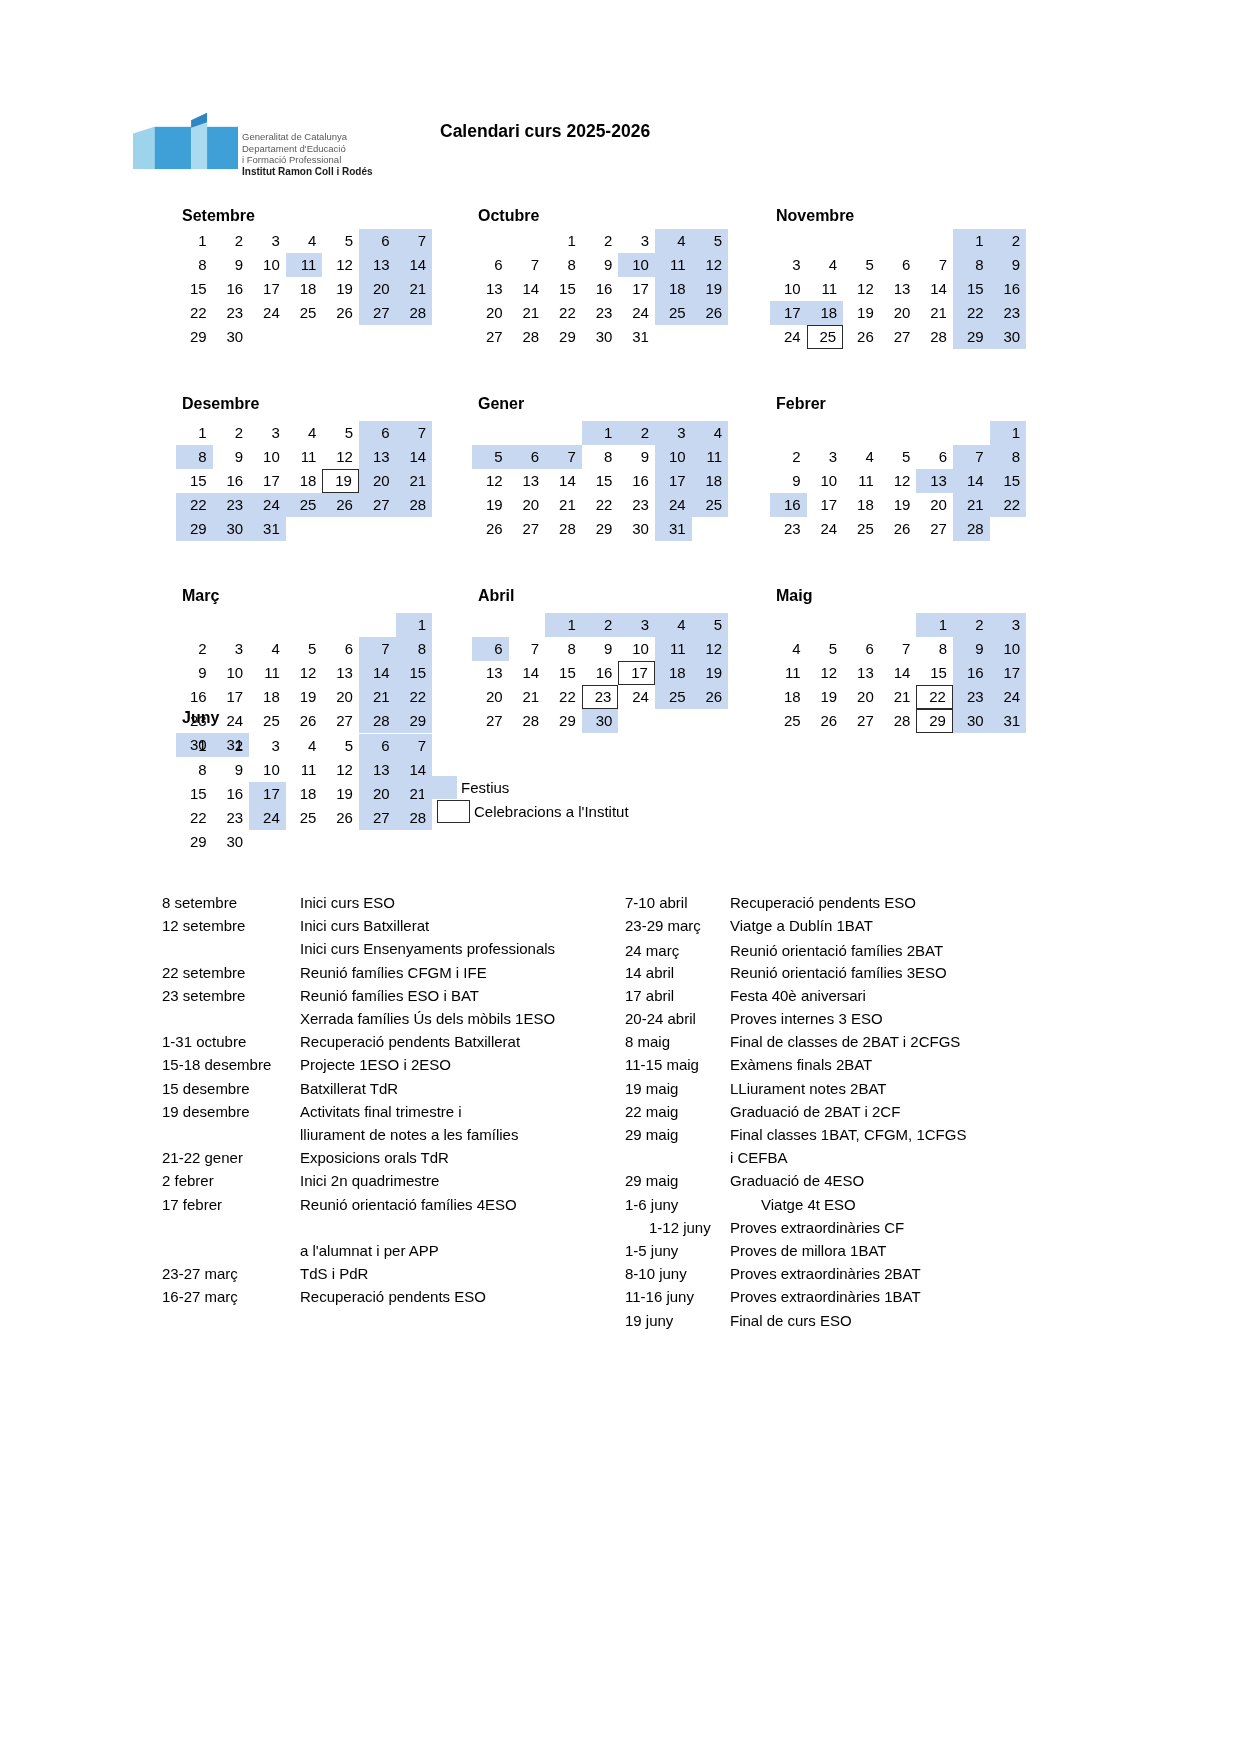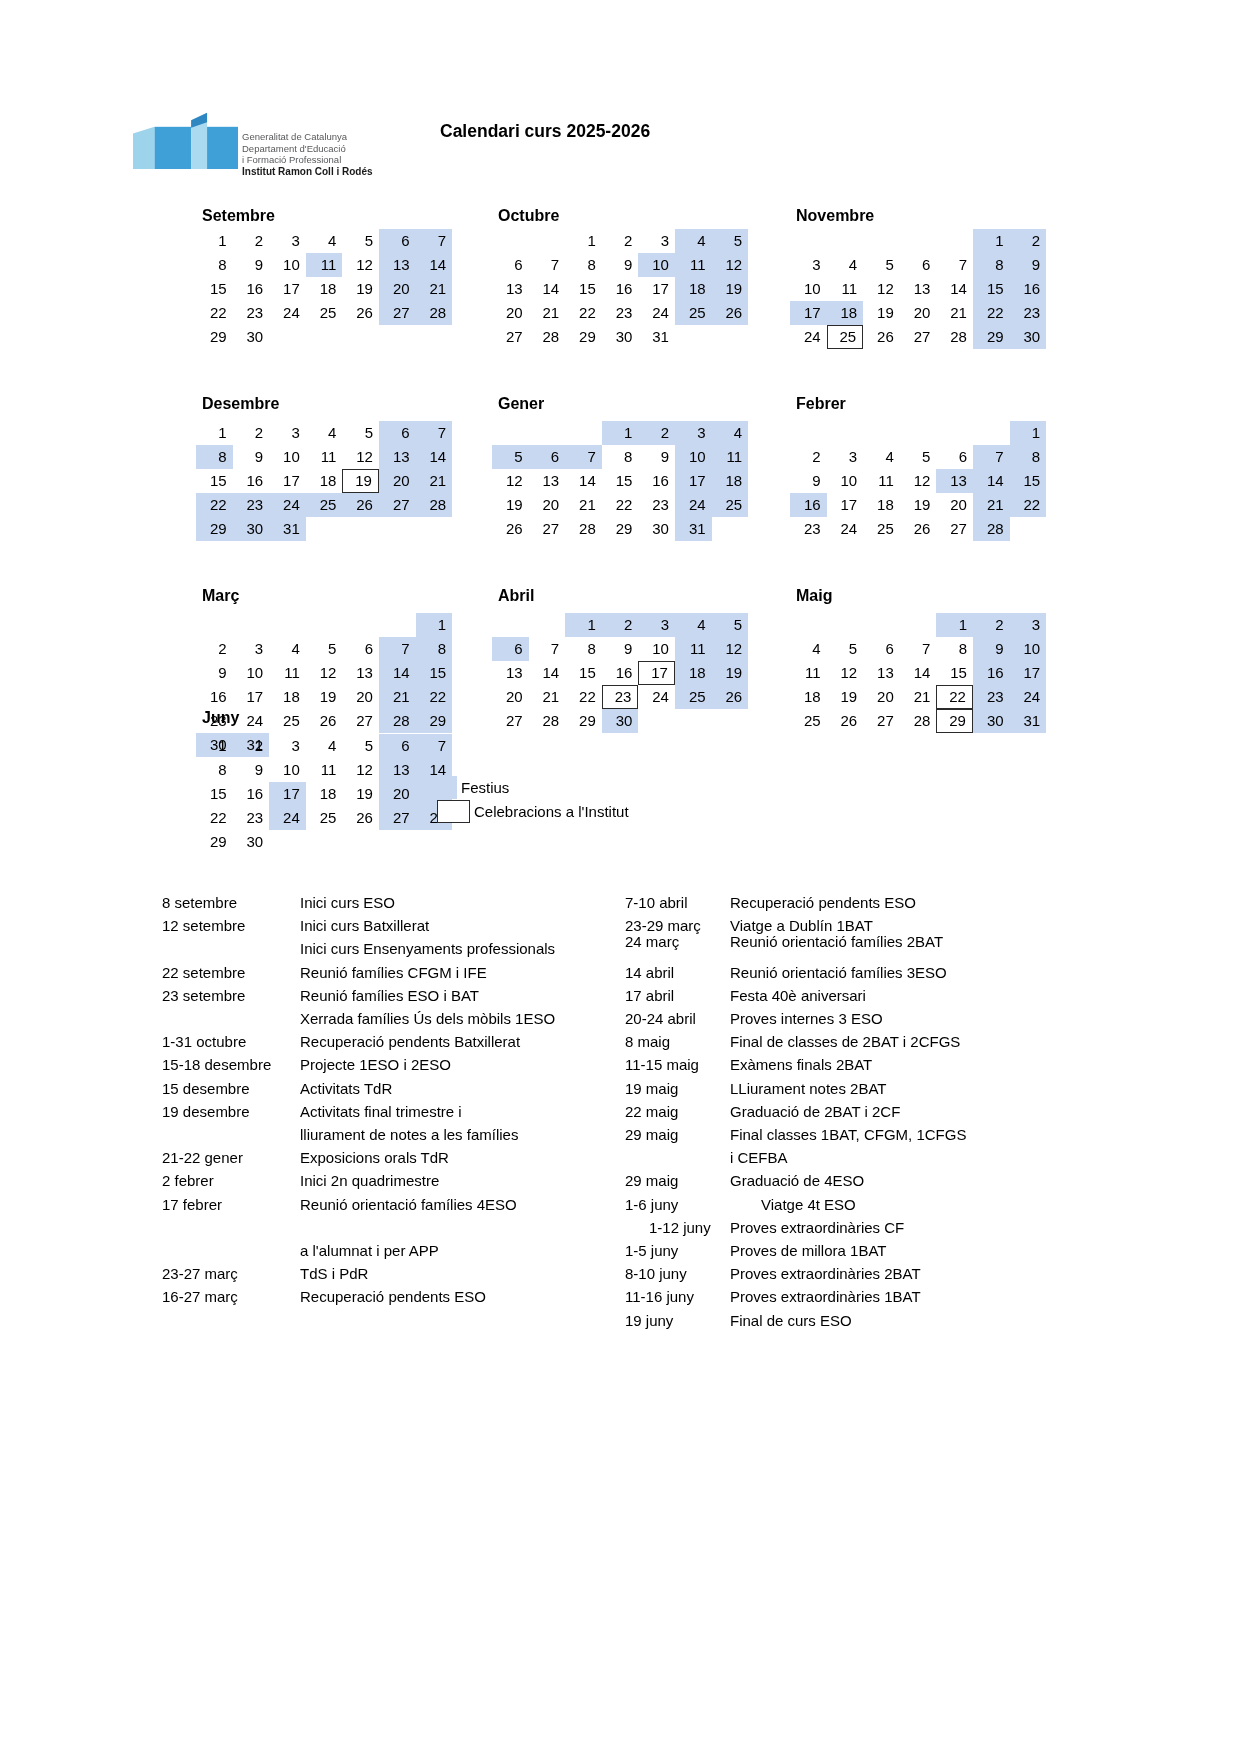--- a/index.html
+++ b/index.html
@@ -45,21 +45,21 @@
   <div class="abs logo-text" style="left:242px;top:131px;">
     <div>Generalitat de Catalunya</div>
     <div>Departament d'Educació</div>
     <div>i Formació Professional</div>
     <div class="logo-bold">Institut Ramon Coll i Rodés</div>
   </div>
 
   <div class="abs page-title" style="left:440px;top:121px;">Calendari curs 2025-2026</div>
 </div>
 
-<div class="abs" id="months-host" style="left:0;top:0;width:1010px;height:880px;margin-left:20px;">
+<div class="abs" id="months-host" style="left:0;top:0;width:1010px;height:880px;">
     <div class="abs month-title" style="left: 182px; top: 206px;">Setembre</div>
     <div class="abs month-grid" style="left: 176px; top: 229px; grid-template-columns: repeat(7, 36.6px); grid-auto-rows: 24px;">
       <div class="day-cell">1</div>
       <div class="day-cell">2</div>
       <div class="day-cell">3</div>
       <div class="day-cell">4</div>
       <div class="day-cell">5</div>
       <div class="day-cell festiu">6</div>
       <div class="day-cell festiu">7</div>
       <div class="day-cell">8</div>
@@ -453,21 +453,21 @@
     <div class="abs" style="left: 0px; top: 170.2px; width: 1240px; height: 23.2px;">
       <div class="abs event-date" style="left: 162px; top: 0px;">1-31 octubre</div>
       <div class="abs event-text" style="left: 300px; top: 0px;">Recuperació pendents Batxillerat</div>
     </div>
     <div class="abs" style="left: 0px; top: 193.4px; width: 1240px; height: 23.2px;">
       <div class="abs event-date" style="left: 162px; top: 0px;">15-18 desembre</div>
       <div class="abs event-text" style="left: 300px; top: 0px;">Projecte 1ESO i 2ESO</div>
     </div>
     <div class="abs" style="left: 0px; top: 216.6px; width: 1240px; height: 23.2px;">
       <div class="abs event-date" style="left: 162px; top: 0px;">15 desembre</div>
-      <div class="abs event-text" style="left: 300px; top: 0px;">Activitats TdR</div>
+      <div class="abs event-text" style="left: 300px; top: 0px;">Batxillerat TdR</div>
     </div>
     <div class="abs" style="left: 0px; top: 239.8px; width: 1240px; height: 23.2px;">
       <div class="abs event-date" style="left: 162px; top: 0px;">19 desembre</div>
       <div class="abs event-text" style="left: 300px; top: 0px;">Activitats final trimestre i</div>
     </div>
     <div class="abs" style="left: 0px; top: 263px; width: 1240px; height: 23.2px;">
       <div class="abs event-text" style="left: 300px; top: 0px;">lliurament de notes a les famílies</div>
     </div>
     <div class="abs" style="left: 0px; top: 286.2px; width: 1240px; height: 23.2px;">
       <div class="abs event-date" style="left: 162px; top: 0px;">21-22 gener</div>
@@ -493,21 +493,21 @@
       <div class="abs event-text" style="left: 300px; top: 0px;">Recuperació pendents ESO</div>
     </div>
     <div class="abs" style="left: 0px; top: 31px; width: 1240px; height: 23.2px;">
       <div class="abs event-date" style="left: 625px; top: 0px;">7-10 abril</div>
       <div class="abs event-text" style="left: 730px; top: 0px;">Recuperació pendents ESO</div>
     </div>
     <div class="abs" style="left: 0px; top: 54.2px; width: 1240px; height: 23.2px;">
       <div class="abs event-date" style="left: 625px; top: 0px;">23-29 març</div>
       <div class="abs event-text" style="left: 730px; top: 0px;">Viatge a Dublín 1BAT</div>
     </div>
-    <div class="abs" style="left: 0px; top: 70px; width: 1240px; height: 23.2px;">
+    <div class="abs" style="left: 0px; top: 79px; width: 1240px; height: 23.2px;">
       <div class="abs event-date" style="left: 625px; top: 0px;">24 març</div>
       <div class="abs event-text" style="left: 730px; top: 0px;">Reunió orientació famílies 2BAT</div>
     </div>
     <div class="abs" style="left: 0px; top: 100.6px; width: 1240px; height: 23.2px;">
       <div class="abs event-date" style="left: 625px; top: 0px;">14 abril</div>
       <div class="abs event-text" style="left: 730px; top: 0px;">Reunió orientació famílies 3ESO</div>
     </div>
     <div class="abs" style="left: 0px; top: 123.8px; width: 1240px; height: 23.2px;">
       <div class="abs event-date" style="left: 625px; top: 0px;">17 abril</div>
       <div class="abs event-text" style="left: 730px; top: 0px;">Festa  40è aniversari</div>

